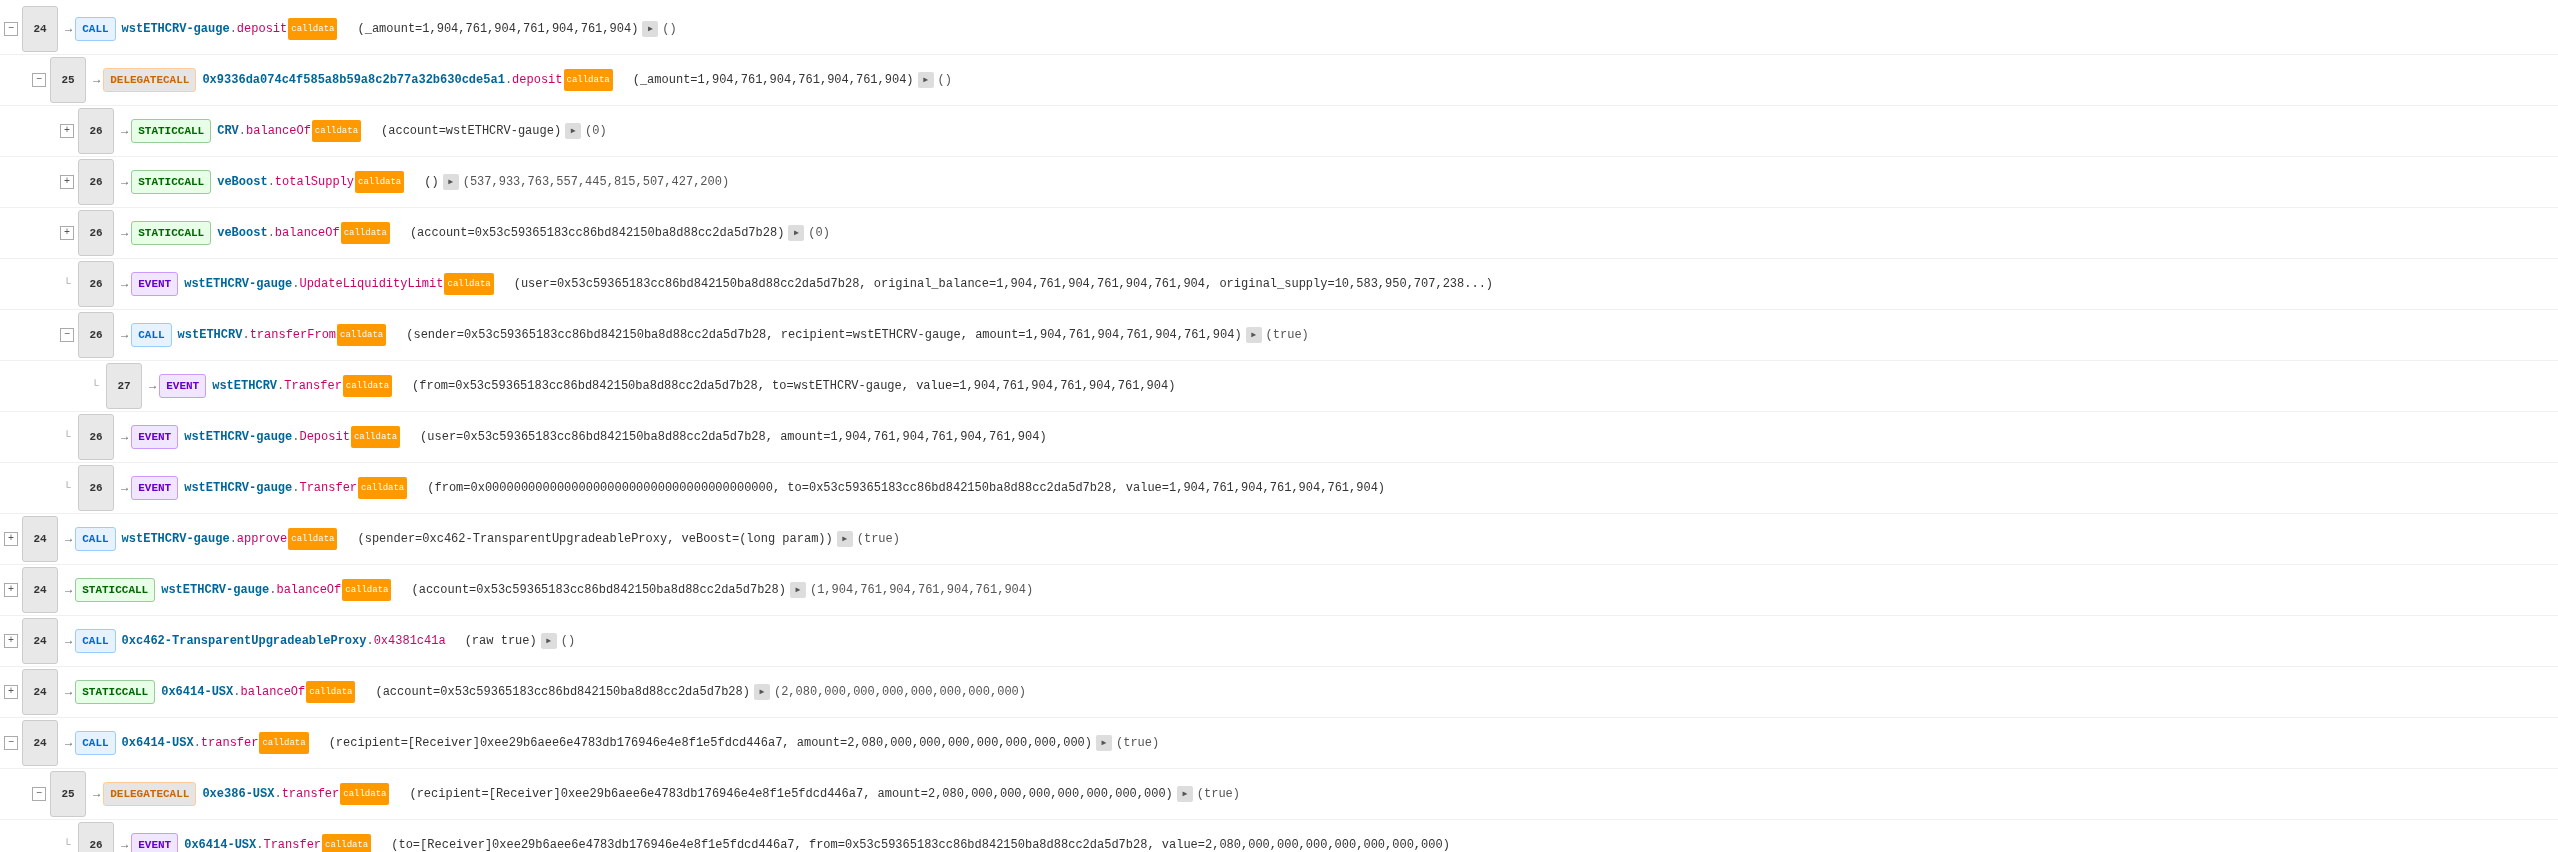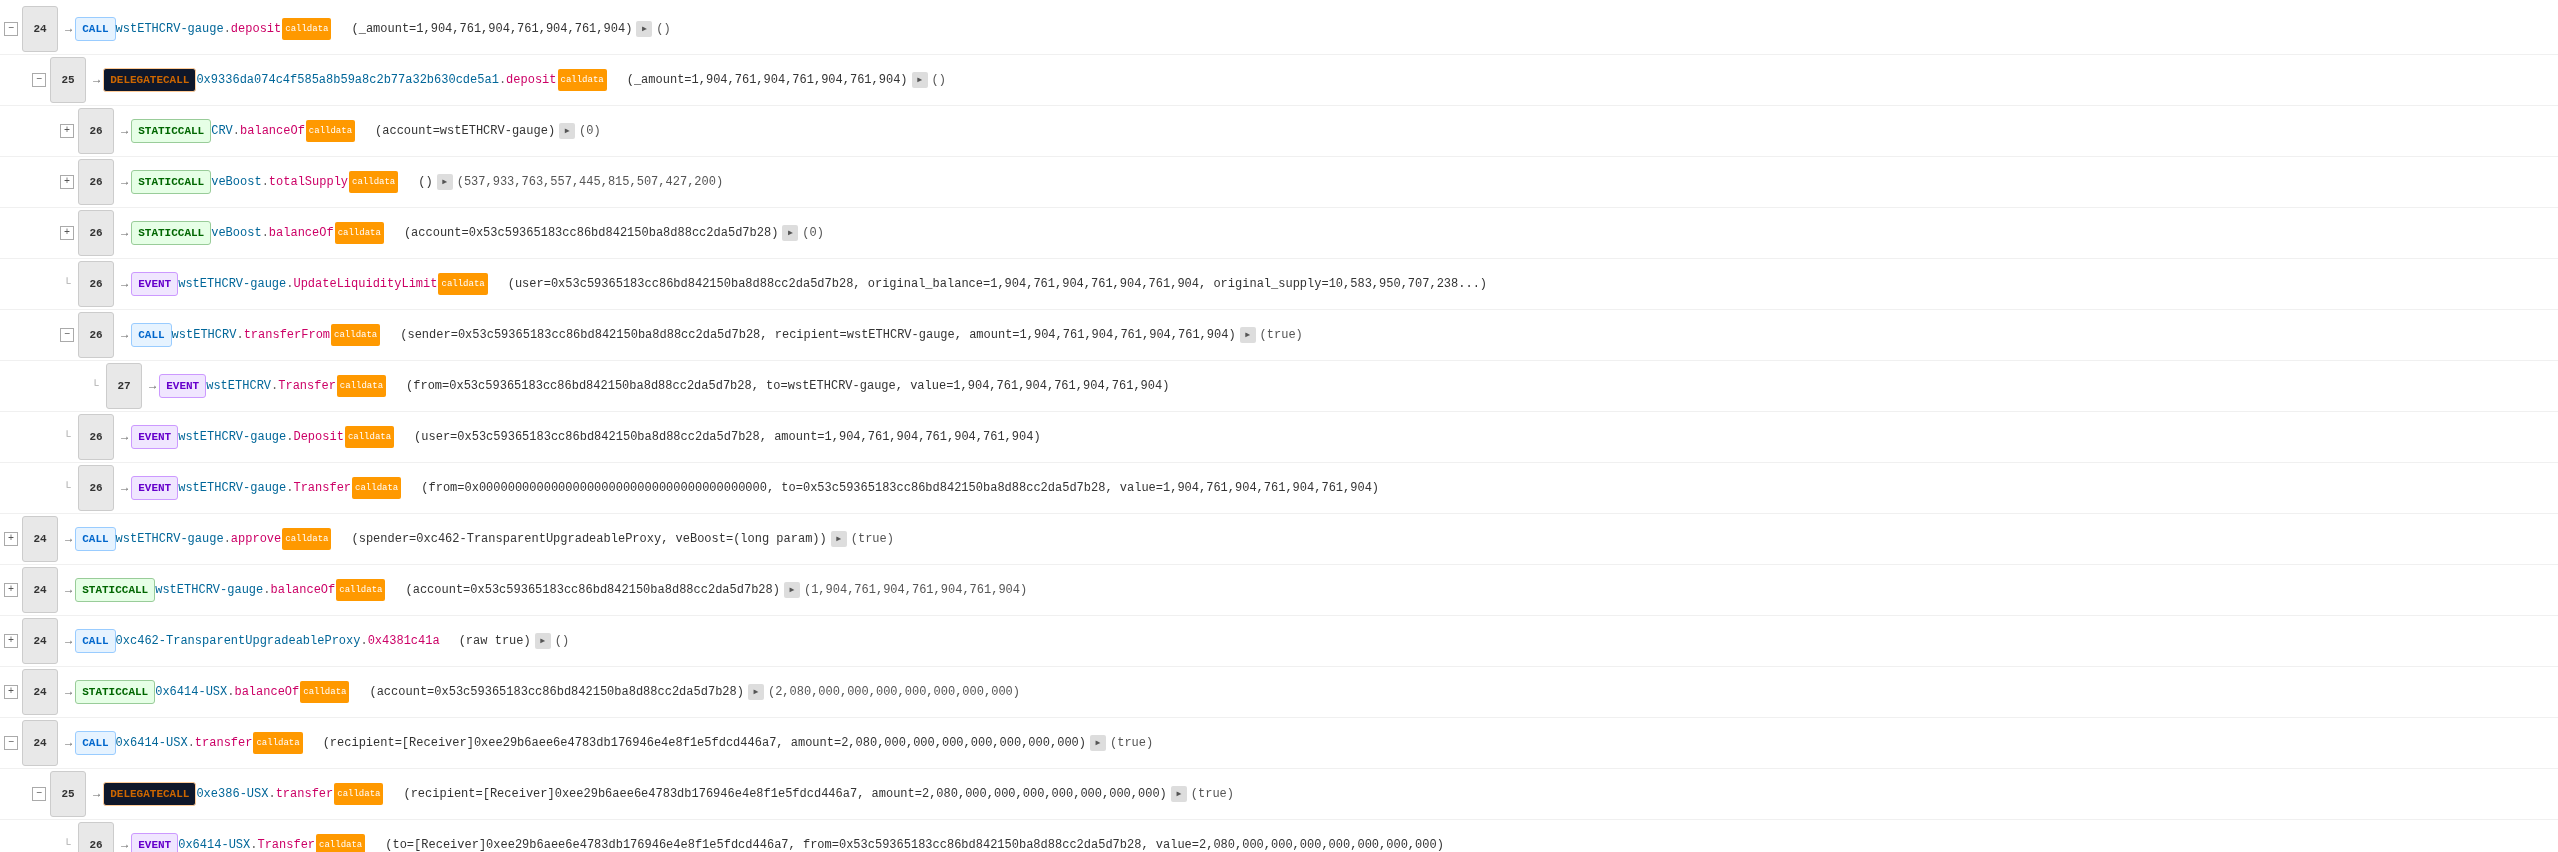--- a/index.html
+++ b/index.html
@@ -61,26 +61,27 @@
       color: #666;
       margin: 0 3px;
       font-weight: bold;
     }
     .type-badge {
       display: inline-block;
       padding: 1px 6px;
       border-radius: 3px;
       font-size: 11px;
       font-weight: bold;
+      margin-right: 6px;
     }
     .type-call { background: #e6f3ff; color: #0066cc; border: 1px solid #99ccff; }
     .type-staticcall { background: #e6ffe6; color: #006600; border: 1px solid #99cc99; }
-    .type-delegatecall { background: #0f172a; color: #cc6600; border: 1px solid #ffcc99; }
+    .type-delegatecall { background: #e5e5e5; color: #cc6600; border: 1px solid #ffcc99; }
     .type-event { background: #f0e6ff; color: #6600cc; border: 1px solid #cc99ff; }
-    .contract-name { color: #006699; font-weight: normal; }
+    .contract-name { color: #006699; font-weight: bold; }
     .calldata-badge {
       display: inline-block;
       background: #ff9900;
       color: white;
       font-size: 9px;
       padding: 1px 3px;
       border-radius: 2px;
       margin: 0 1px;
       vertical-align: middle;
     }

